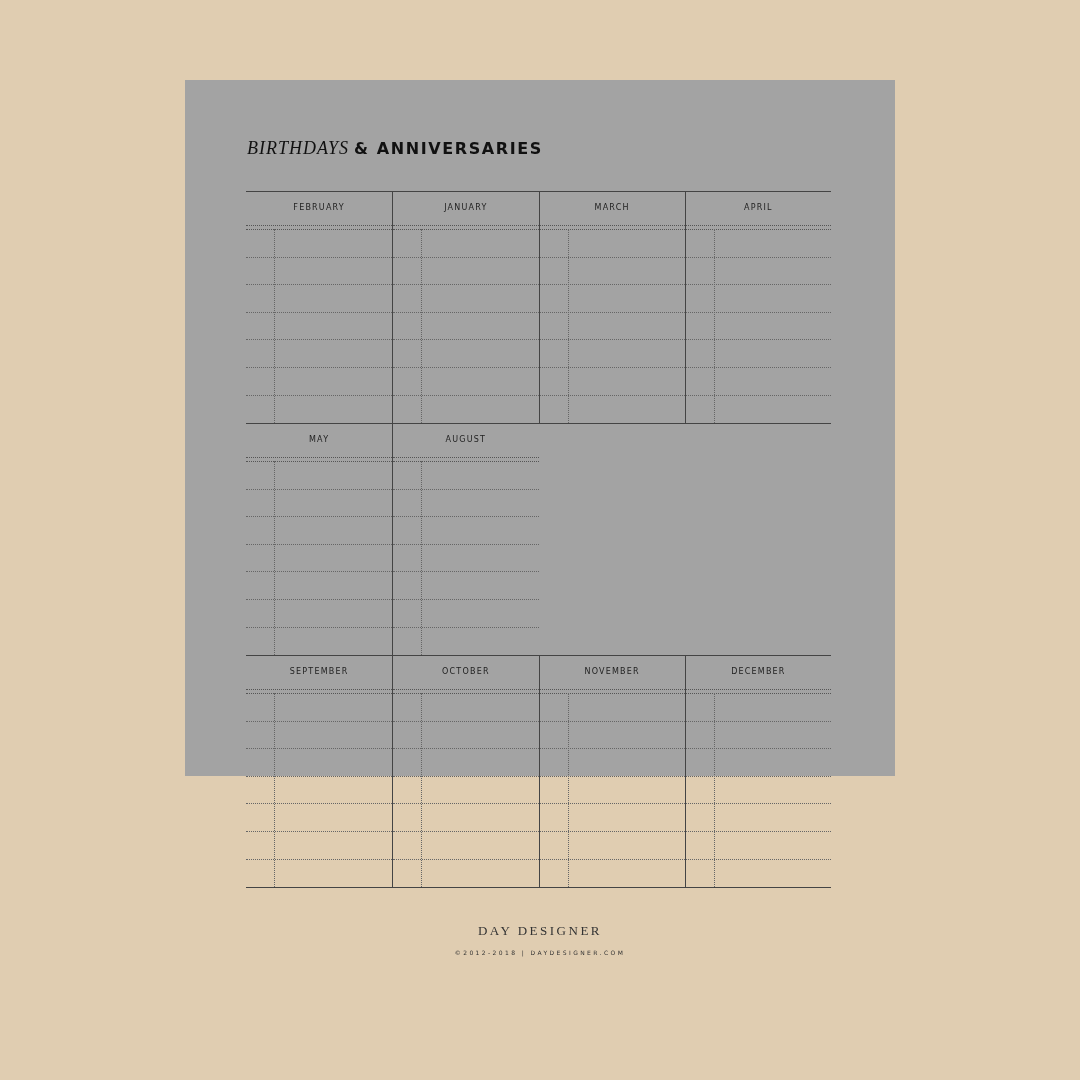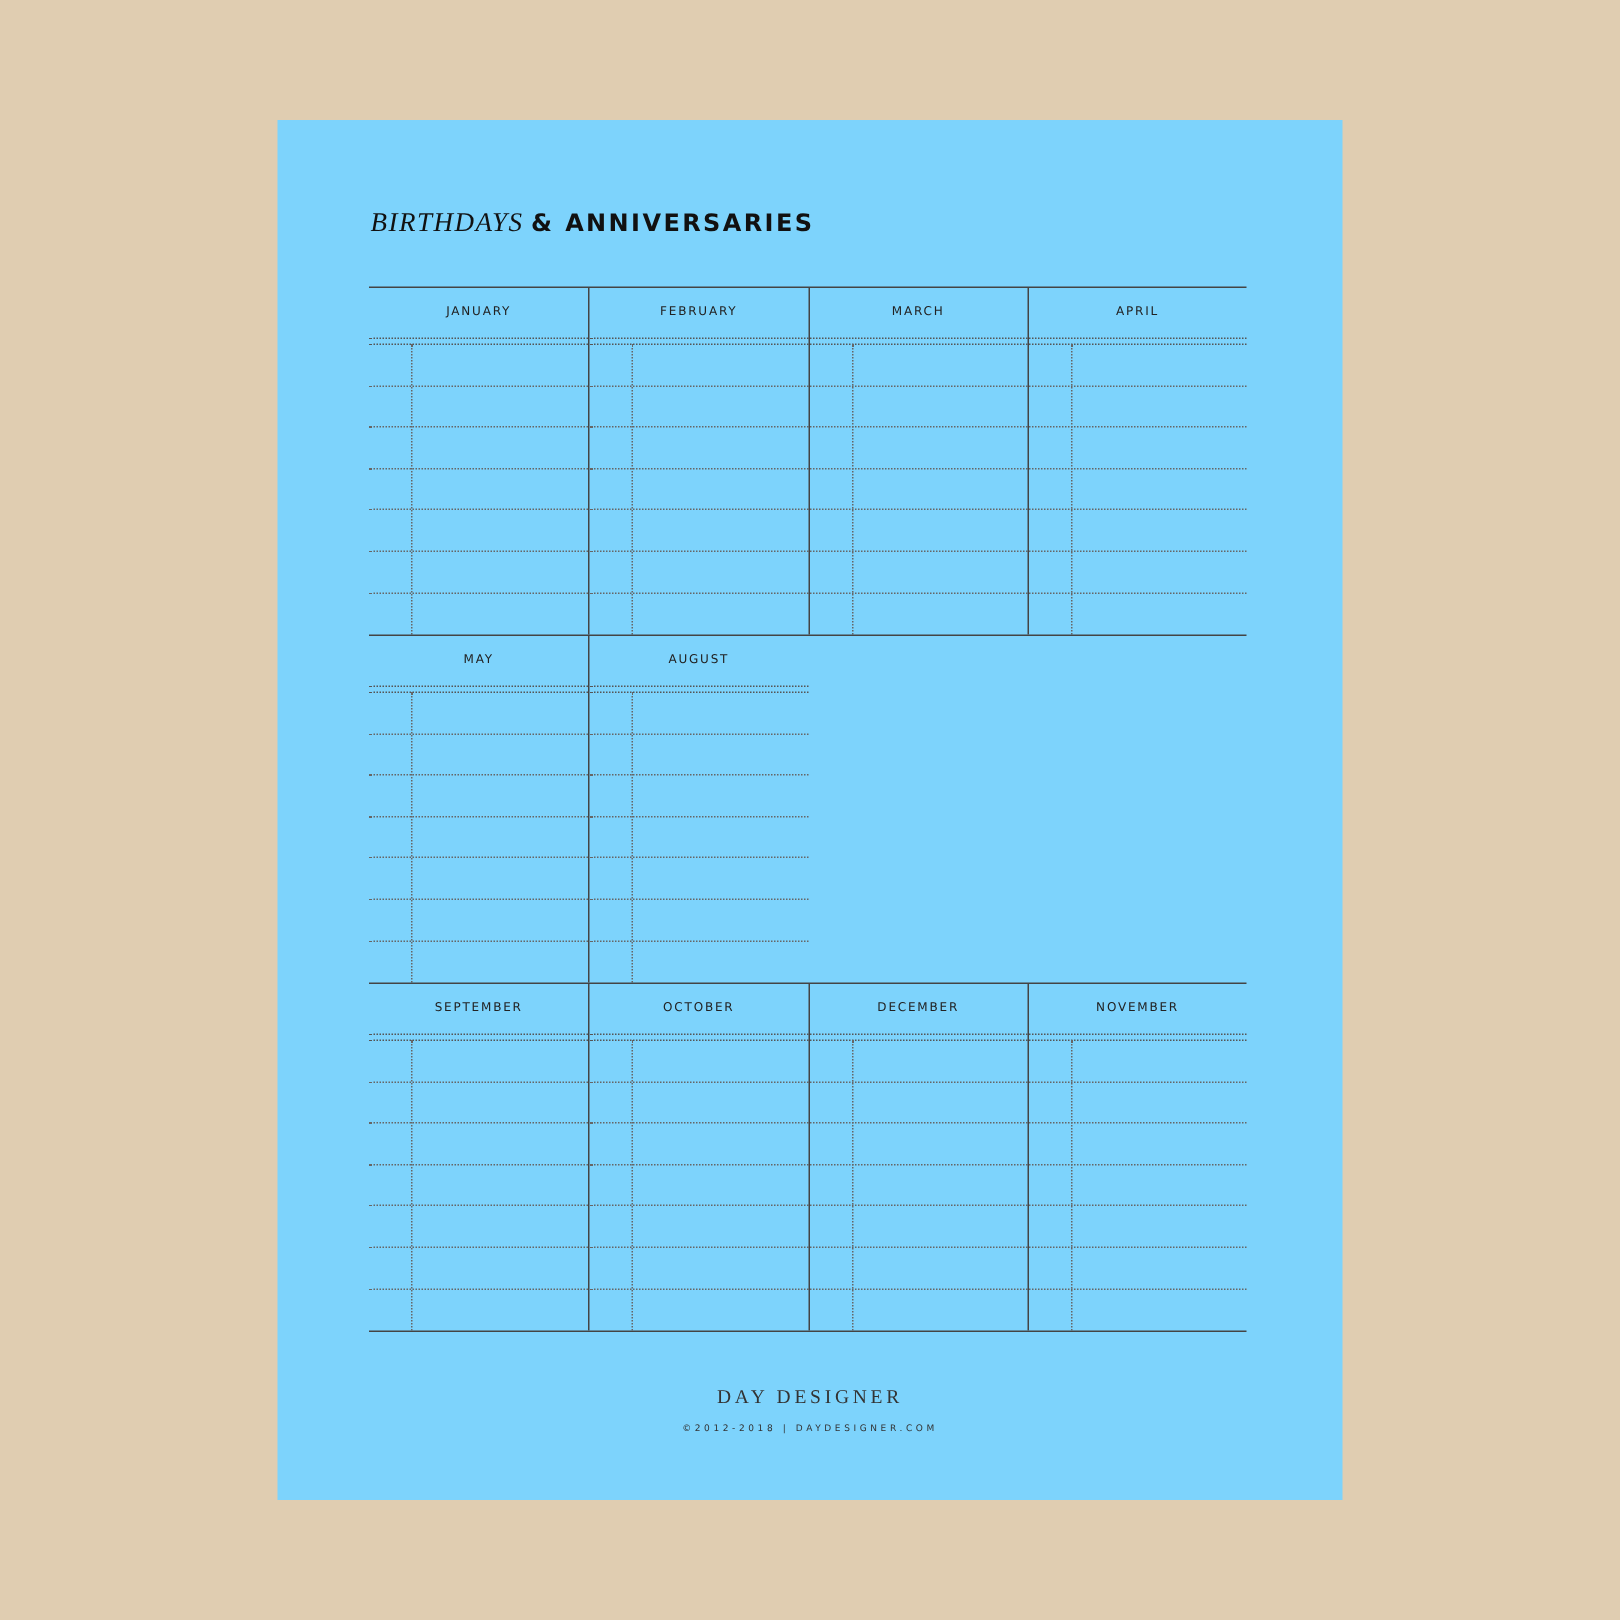--- a/index.html
+++ b/index.html
@@ -1,17 +1,17 @@
 <!DOCTYPE html>
 <html><head>
 <meta charset="utf-8">
 <style>
   html, body { margin:0; padding:0; }
   body { width:1080px; height:1080px; background:#e0cdb1; position:relative; overflow:hidden; font-family:"Liberation Sans", sans-serif; }
-  .paper { position:absolute; left:185px; top:80px; width:710px; height:920px; background:#7dd3fc; }
+  .paper { position:absolute; left:185px; top:80px; width:710px; height:696px; background:#a3a3a3; }
   .title { position:absolute; left:62px; top:58px; font-size:18px; color:#111; white-space:nowrap; }
   .title .italic { font-family:"Liberation Serif", serif; font-style:italic; letter-spacing:1px; font-size:18px; }
   .title .bold { font-family:"DejaVu Sans", sans-serif; font-weight:bold; letter-spacing:1.6px; font-size:16px; }
   .grid { position:absolute; left:61px; top:111px; width:585px; }
   .section { position:relative; height:231px; border-top:1px solid #444; display:flex; }
   .section:last-child { border-bottom:1px solid #444; height:231px; }
   .month { position:relative; width:146.25px; height:100%; box-sizing:border-box; }
   .month + .month { border-left:1px solid #444; }
   .month-label { position:absolute; left:0; right:0; top:11px; text-align:center; font-family:"DejaVu Sans", sans-serif; font-size:8px; letter-spacing:1.2px; color:#222; }
   .dbl { position:absolute; left:0; right:0; top:33px; height:3px; border-top:1px dotted #555; border-bottom:1px dotted #555; }
@@ -25,32 +25,32 @@
 
 <div class="paper">
   <div class="title">
     <span class="italic">BIRTHDAYS</span>
     <span class="bold">&amp; ANNIVERSARIES</span>
   </div>
 
   <div class="grid">
     <div class="section">
       <div class="month">
-          <div class="month-label">JANUARY</div>
+          <div class="month-label">FEBRUARY</div>
           <div class="dbl"></div>
           <div class="vdot"></div>
           <div class="row" style="top: 64.6px;"></div>
           <div class="row" style="top: 92.2px;"></div>
           <div class="row" style="top: 119.8px;"></div>
           <div class="row" style="top: 147.4px;"></div>
           <div class="row" style="top: 175px;"></div>
           <div class="row" style="top: 202.6px;"></div>
         </div>
       <div class="month">
-          <div class="month-label">FEBRUARY</div>
+          <div class="month-label">JANUARY</div>
           <div class="dbl"></div>
           <div class="vdot"></div>
           <div class="row" style="top: 64.6px;"></div>
           <div class="row" style="top: 92.2px;"></div>
           <div class="row" style="top: 119.8px;"></div>
           <div class="row" style="top: 147.4px;"></div>
           <div class="row" style="top: 175px;"></div>
           <div class="row" style="top: 202.6px;"></div>
         </div>
       <div class="month">
@@ -117,32 +117,32 @@
           <div class="dbl"></div>
           <div class="vdot"></div>
           <div class="row" style="top: 64.6px;"></div>
           <div class="row" style="top: 92.2px;"></div>
           <div class="row" style="top: 119.8px;"></div>
           <div class="row" style="top: 147.4px;"></div>
           <div class="row" style="top: 175px;"></div>
           <div class="row" style="top: 202.6px;"></div>
         </div>
       <div class="month">
-          <div class="month-label">DECEMBER</div>
+          <div class="month-label">NOVEMBER</div>
           <div class="dbl"></div>
           <div class="vdot"></div>
           <div class="row" style="top: 64.6px;"></div>
           <div class="row" style="top: 92.2px;"></div>
           <div class="row" style="top: 119.8px;"></div>
           <div class="row" style="top: 147.4px;"></div>
           <div class="row" style="top: 175px;"></div>
           <div class="row" style="top: 202.6px;"></div>
         </div>
       <div class="month">
-          <div class="month-label">NOVEMBER</div>
+          <div class="month-label">DECEMBER</div>
           <div class="dbl"></div>
           <div class="vdot"></div>
           <div class="row" style="top: 64.6px;"></div>
           <div class="row" style="top: 92.2px;"></div>
           <div class="row" style="top: 119.8px;"></div>
           <div class="row" style="top: 147.4px;"></div>
           <div class="row" style="top: 175px;"></div>
           <div class="row" style="top: 202.6px;"></div>
         </div>
     </div>

